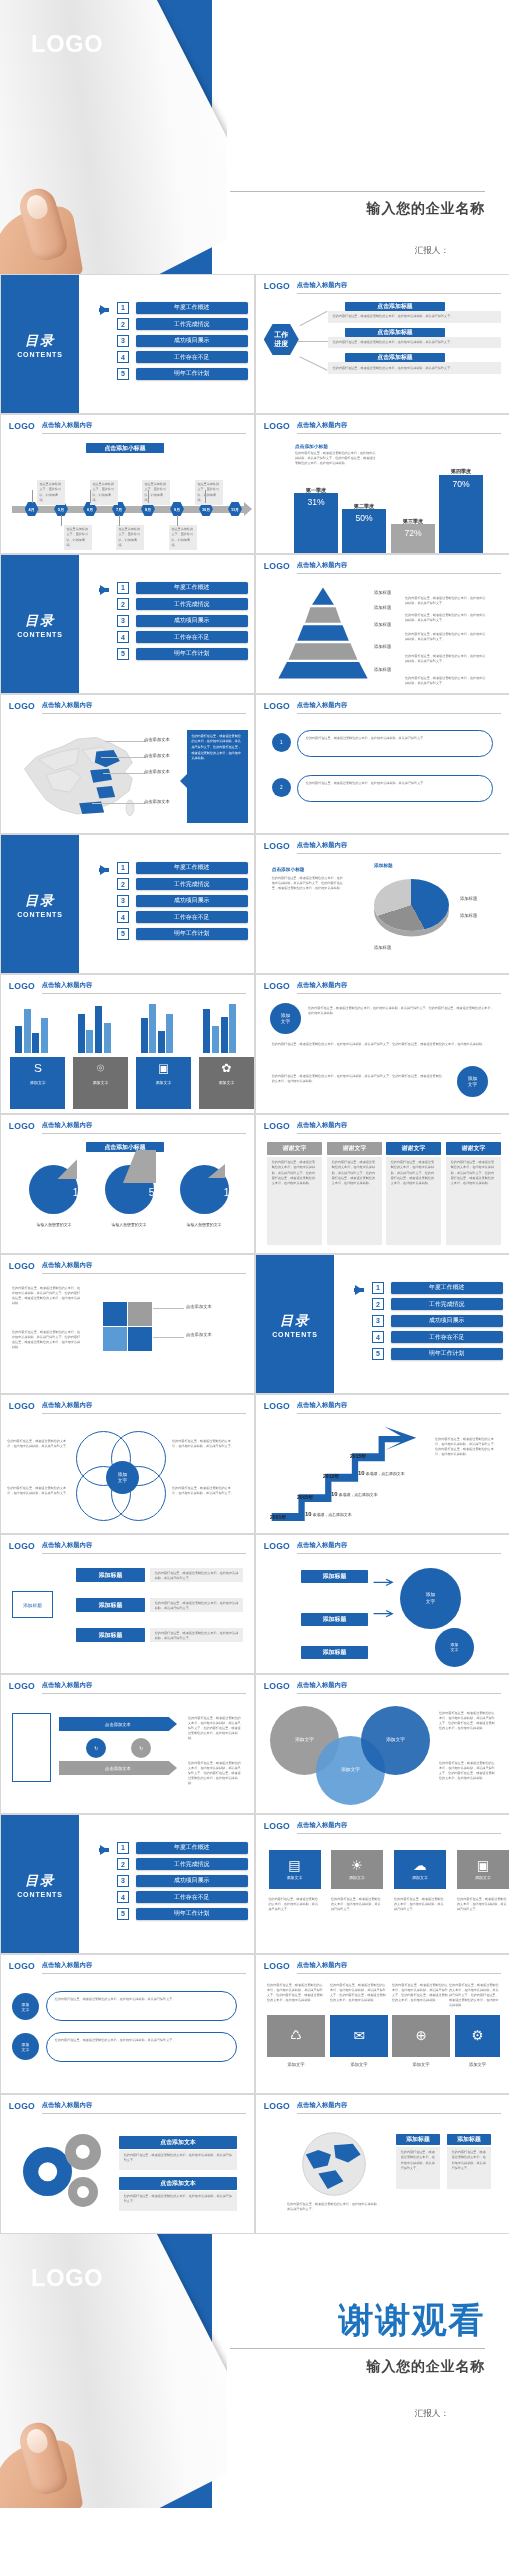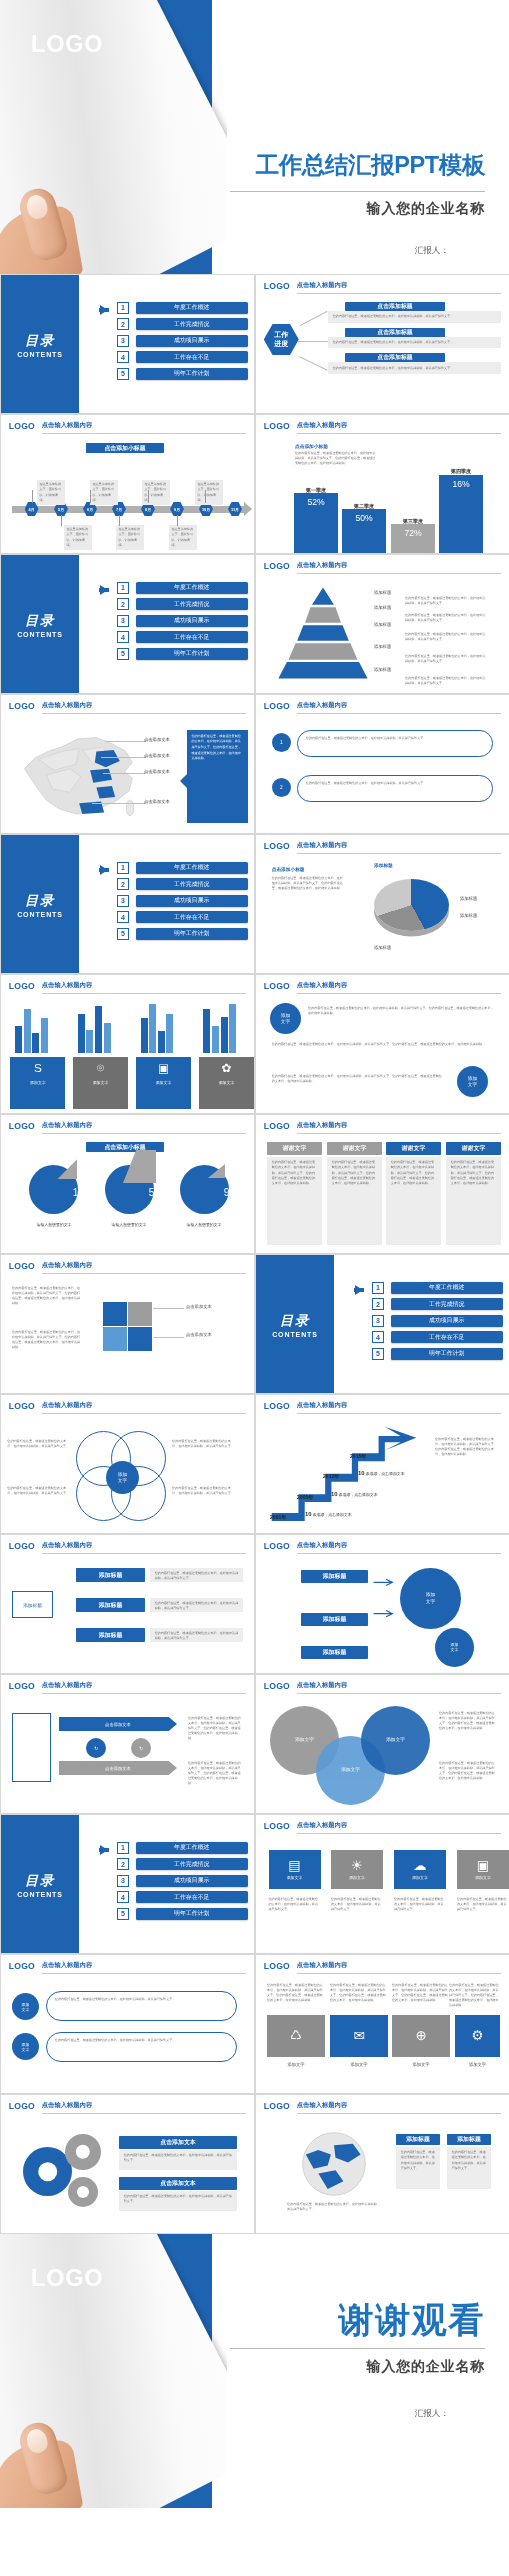--- a/index.html
+++ b/index.html
@@ -243,21 +243,20 @@
 
   <div class="big-slide">
     <div class="blue-panel"></div>
     <div class="curl">
       <div class="sheet"></div>
         <div class="sheet2"></div>
     </div>
     <div class="hand"></div>
     <div class="thumb"></div>
     <div class="logo-word">LOGO</div>
-    <div class="cover-title">工作总结汇报PPT模板</div>
     <div class="cover-rule"></div>
     <div class="cover-sub">输入您的企业名称</div>
     <div class="cover-reporter">汇报人：</div>
   </div>
 
   <div class="grid">
 
     <div class="slide">
       <div class="toc-left">
         <div class="toc-cn">目录</div>
@@ -349,24 +348,24 @@
       <div class="s-head">
           <span class="s-logo">LOGO</span>
           <span class="s-title">点击输入标题内容</span>
         </div>
       <div class="lbl-b" style="position:absolute;left:39px;top:28px;">点击添加小标题</div>
       <div class="tiny" style="position:absolute;left:39px;top:36px;width:82px;">您的内容打在这里，或者通过复制您的文本后，在此框中选择粘贴，并选择只保留文字。您的内容打在这里，或者通过复制您的文本后，在此框中选择粘贴。</div>
       <div class="bar-lbl" style="left:38px;top:72px;width:44px;">第一季度</div>
       <div class="bar-lbl" style="left:86px;top:88px;width:44px;">第二季度</div>
       <div class="bar-lbl" style="left:135px;top:103px;width:44px;">第三季度</div>
       <div class="bar-lbl" style="left:183px;top:53px;width:44px;">第四季度</div>
-      <div class="bar" style="left:38px;width:44px;height:60px;">52%</div>
+      <div class="bar" style="left:38px;width:44px;height:60px;">31%</div>
       <div class="bar" style="left:86px;width:44px;height:44px;">50%</div>
       <div class="bar gray" style="left:135px;width:44px;height:29px;">72%</div>
-      <div class="bar" style="left:183px;width:44px;height:78px;">16%</div>
+      <div class="bar" style="left:183px;width:44px;height:78px;">70%</div>
     </div>
 
     <div class="slide">
       <div class="toc-left">
         <div class="toc-cn">目录</div>
         <div class="toc-en">CONTENTS</div>
       </div>
       <div class="toc-right">
         <div class="toc-arrow"></div>
         <div class="toc-row">
@@ -557,21 +556,21 @@
       <div class="blue-cap" style="position:absolute;left:85px;top:27px;width:78px;height:10.2px;">点击添加小标题</div>
       <div class="pie" style="left:28px;top:50px;">
         <span class="val">17%</span>
         </div>
       <div class="wedge" style="left:56px;top:44px;width:20.4px;height:20.4px;clip-path:polygon(0 100%,100% 100%,100% 0);"></div>
       <div class="pie" style="left:104px;top:50px;">
         <span class="val">57%</span>
         </div>
       <div class="wedge" style="left:122px;top:35px;width:33px;height:33px;clip-path:polygon(0 100%,100% 100%,100% 0,40% 0);"></div>
       <div class="pie" style="left:179px;top:50px;">
-        <span class="val">97%</span>
+        <span class="val">13%</span>
         </div>
       <div class="wedge" style="left:207px;top:49px;width:17px;height:14px;clip-path:polygon(0 100%,100% 100%,100% 0);"></div>
       <div class="pie-cap" style="left:23px;top:107px;"><span>请输入您想要的文字</span></div>
       <div class="pie-cap" style="left:98px;top:107px;"><span>请输入您想要的文字</span></div>
       <div class="pie-cap" style="left:173px;top:107px;"><span>请输入您想要的文字</span></div>
     </div>
 
     <div class="slide">
       <div class="s-head">
           <span class="s-logo">LOGO</span>

